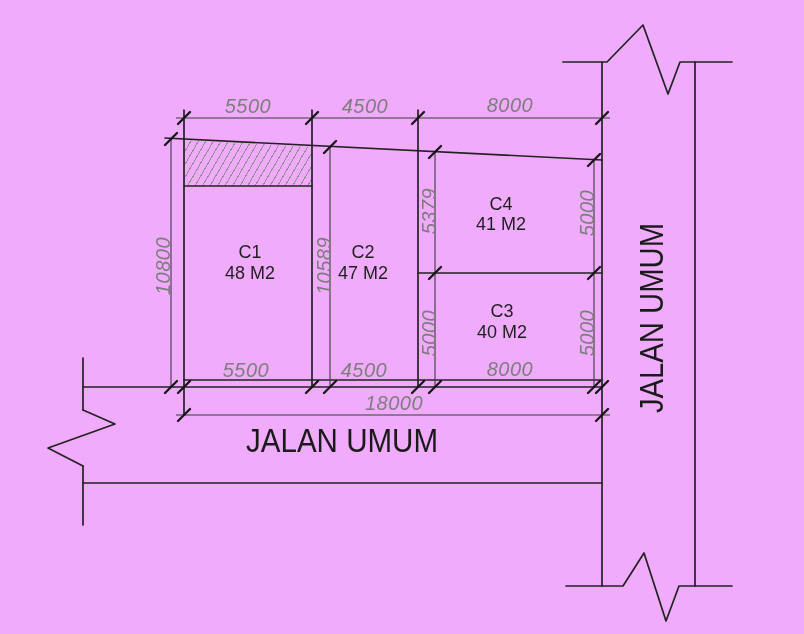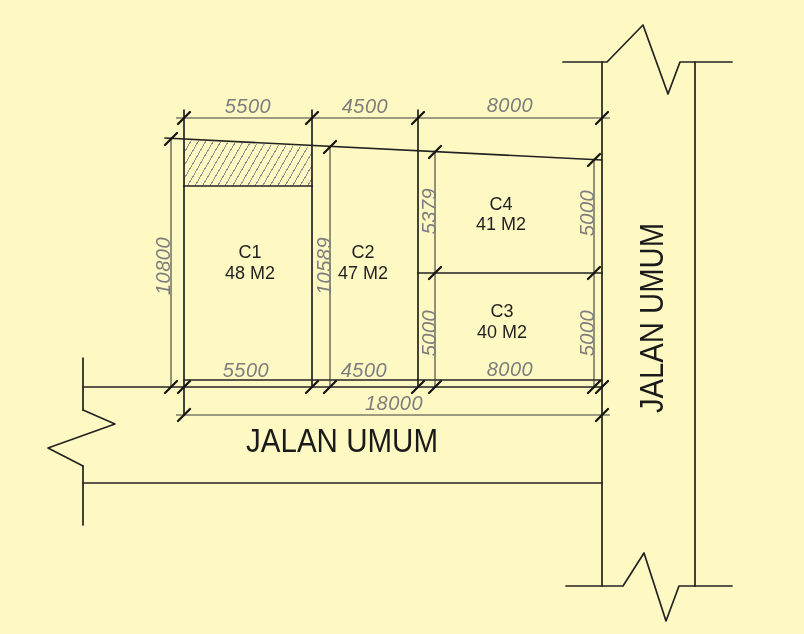--- a/index.html
+++ b/index.html
@@ -1,20 +1,20 @@
 <!DOCTYPE html>
 <html><head>
 <meta charset="utf-8">
 <style>
   html, body { margin: 0; padding: 0; background: #ffffff; }
   #canvas {
     position: relative;
     width: 804px;
     height: 634px;
-    background: #fef9c3;
+    background: #f0abfc;
     font-family: "Liberation Sans", sans-serif;
     overflow: hidden;
   }
   #hatch {
     position: absolute;
     left: 184px;
     top: 139px;
     width: 128px;
     height: 47px;
     background: repeating-linear-gradient(120deg,

